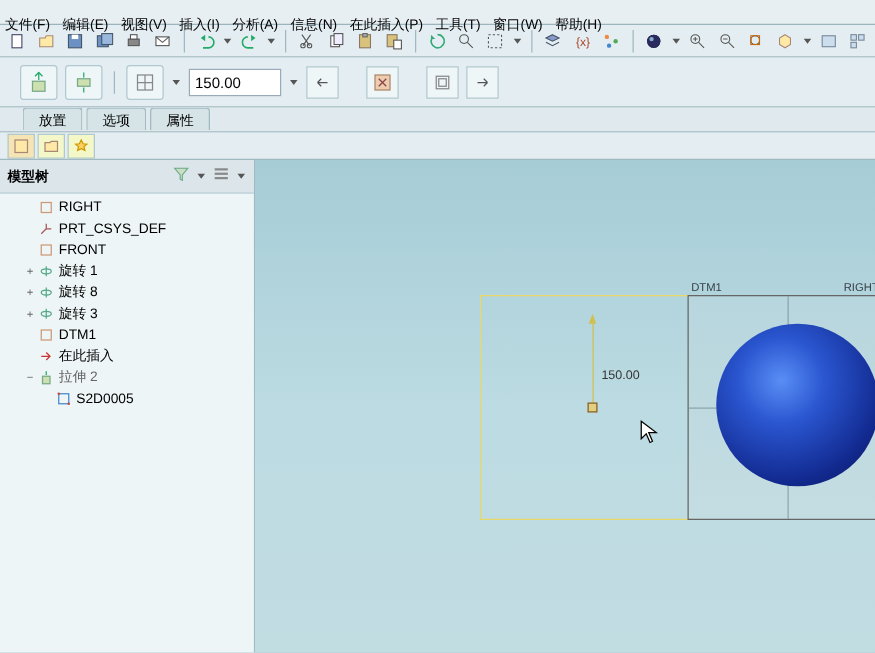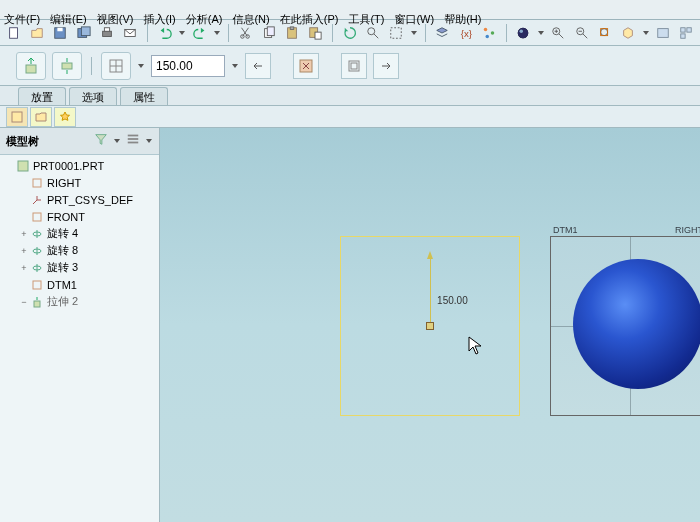--- a/index.html
+++ b/index.html
@@ -13,30 +13,30 @@
   .tbtn svg { width: 14px; height: 14px; }
   .sep { width: 1px; height: 18px; background: #a0b8c0; margin: 0 3px; }
   .drop { width: 8px; height: 20px; display: flex; align-items: center; justify-content: center; cursor: pointer; }
   .drop::after { content: ""; border-left: 3px solid transparent; border-right: 3px solid transparent; border-top: 4px solid #555; }
 
   .sketchbar { height: 40px; background: #e4eef2; border-bottom: 1px solid #a1b9c0; display: flex; align-items: center; padding: 4px 16px; gap: 6px; }
   .sketchbar .bigbtn { width: 30px; height: 28px; display:flex; align-items:center; justify-content:center; border:1px solid #b0c8d0; background:#eef6f8; border-radius:3px; cursor:pointer; }
   .sketchbar input.num { width: 74px; height: 22px; font-size: 12px; padding: 0 4px; border:1px solid #9ab; background:#fff; }
   .sketchbar .sq { width:26px; height:26px; display:flex; align-items:center; justify-content:center; border:1px solid #b0c8d0; background:#eef6f8; cursor:pointer; }
 
-  .subtabs { height: 20px; background: #e0eaee; display: flex; align-items: flex-end; padding-left: 18px; font-size: 11px; border-bottom: 1px solid #a1b9c0; }
+  .subtabs { height: 20px; background: #e0eaee; display: flex; align-items: flex-start; padding-left: 18px; font-size: 11px; border-bottom: 1px solid #a1b9c0; }
   .subtab { padding: 2px 12px 0 12px; height: 18px; border:1px solid #a1b9c0; border-bottom:none; margin-right: 3px; background:#d6e3e7; cursor:pointer; border-radius: 3px 3px 0 0;}
 
   .tabswitch { height: 22px; background: #e4eef2; display:flex; align-items:center; padding-left: 6px; border-bottom:1px solid #a1b9c0;}
   .smalltab { width:22px; height:20px; border:1px solid #b0c8d0; background:#f5e5b4; margin-right:2px; display:flex; align-items:center; justify-content:center; cursor:pointer; }
   .smalltab.alt { background:#f4f8c8;}
 
   .content { display: flex; height: calc(522px - 20px - 26px - 40px - 20px - 22px); }
 
-  .sidepanel { width: 160px; background: #e9f1f4; border-right: 1px solid #a1b9c0; display:flex; flex-direction:column; }
+  .sidepanel { width: 204px; background: #e9f1f4; border-right: 1px solid #a1b9c0; display:flex; flex-direction:column; }
   .sidepanel .title { font-size: 11px; font-weight: bold; padding: 3px 6px; background:#dce6ea; border-bottom:1px solid #b0c8d0; display:flex; justify-content:space-between; align-items:center;}
   .sidepanel .treetools { display:flex; gap:4px;}
   .tree { flex:1; overflow:auto; font-size:11px; padding: 2px 0; background:#eef5f7;}
   .tree-item { display:flex; align-items:center; height:17px; padding-left:4px; cursor:pointer; white-space:nowrap;}
   .tree-item .exp { width:12px; text-align:center; color:#666; font-size:9px; }
   .tree-item .ic { width:14px; height:14px; margin-right:3px; display:flex; align-items:center; justify-content:center;}
   .tree-item.ind1 { padding-left: 18px;}
   .tree-item.ind2 { padding-left: 32px;}
 
   .canvas { flex:1; position:relative; background: linear-gradient(180deg,#a6ccd6 0%, #bcdbe2 50%, #c2dde2 100%); }
@@ -323,29 +323,20 @@
             <svg viewBox="0 0 16 16">
               <rect x="2" y="3" width="12" height="2" fill="#888"></rect>
               <rect x="2" y="7" width="12" height="2" fill="#888"></rect>
               <rect x="2" y="11" width="12" height="2" fill="#888"></rect>
             </svg>
           </span>
         <span class="drop"></span>
       </span>
     </div>
     <div class="tree">
-      <div class="tree-item">
-          <span class="exp"></span>
-          <span class="ic">
-            <svg width="12" height="12" viewBox="0 0 12 12">
-              <rect x="1" y="1" width="10" height="10" fill="#cfe0b0" stroke="#7a8"></rect>
-            </svg>
-          </span>
-          <span>PRT0001.PRT</span>
-        </div>
       <div class="tree-item ind1">
           <span class="exp"></span>
           <span class="ic">
             <svg width="12" height="12" viewBox="0 0 12 12">
               <rect x="2" y="2" width="8" height="8" fill="none" stroke="#c97"></rect>
             </svg>
           </span>
           <span>RIGHT</span>
         </div>
       <div class="tree-item ind1">
@@ -367,21 +358,21 @@
           <span>FRONT</span>
         </div>
       <div class="tree-item ind1">
           <span class="exp">+</span>
           <span class="ic">
             <svg width="12" height="12" viewBox="0 0 12 12">
               <ellipse cx="6" cy="6" rx="4" ry="2" fill="none" stroke="#5a8"></ellipse>
               <path d="M6 2v8" stroke="#5a8"></path>
             </svg>
           </span>
-          <span>旋转 4</span>
+          <span>旋转 1</span>
         </div>
       <div class="tree-item ind1">
           <span class="exp">+</span>
           <span class="ic">
             <svg width="12" height="12" viewBox="0 0 12 12">
               <ellipse cx="6" cy="6" rx="4" ry="2" fill="none" stroke="#5a8"></ellipse>
               <path d="M6 2v8" stroke="#5a8"></path>
             </svg>
           </span>
           <span>旋转 8</span>
@@ -399,28 +390,48 @@
       <div class="tree-item ind1">
           <span class="exp"></span>
           <span class="ic">
             <svg width="12" height="12" viewBox="0 0 12 12">
               <rect x="2" y="2" width="8" height="8" fill="none" stroke="#c97"></rect>
             </svg>
           </span>
           <span>DTM1</span>
         </div>
       <div class="tree-item ind1">
+          <span class="exp"></span>
+          <span class="ic">
+            <svg width="12" height="12" viewBox="0 0 12 12">
+              <path d="M2 6h7M6 3l3 3-3 3" fill="none" stroke="#c33"></path>
+            </svg>
+          </span>
+          <span>在此插入</span>
+        </div>
+      <div class="tree-item ind1">
           <span class="exp">−</span>
           <span class="ic">
             <svg width="12" height="12" viewBox="0 0 12 12">
               <rect x="3" y="5" width="6" height="6" fill="#cfe0b0" stroke="#7a8"></rect>
               <path d="M6 1v3" stroke="#2a6"></path>
             </svg>
           </span>
           <span style="color:#666">拉伸 2</span>
+        </div>
+      <div class="tree-item ind2">
+          <span class="exp"></span>
+          <span class="ic">
+            <svg width="12" height="12" viewBox="0 0 12 12">
+              <rect x="2" y="2" width="8" height="8" fill="none" stroke="#48c"></rect>
+              <circle cx="2" cy="2" r="1" fill="#c44"></circle>
+              <circle cx="10" cy="10" r="1" fill="#c44"></circle>
+            </svg>
+          </span>
+          <span>S2D0005</span>
         </div>
     </div>
   </div>
 
   <div class="canvas">
     <div class="sketchbox">
       <div class="vline"></div>
       <div class="arrow"></div>
       <div class="dim">150.00</div>
       <div class="center"></div>

